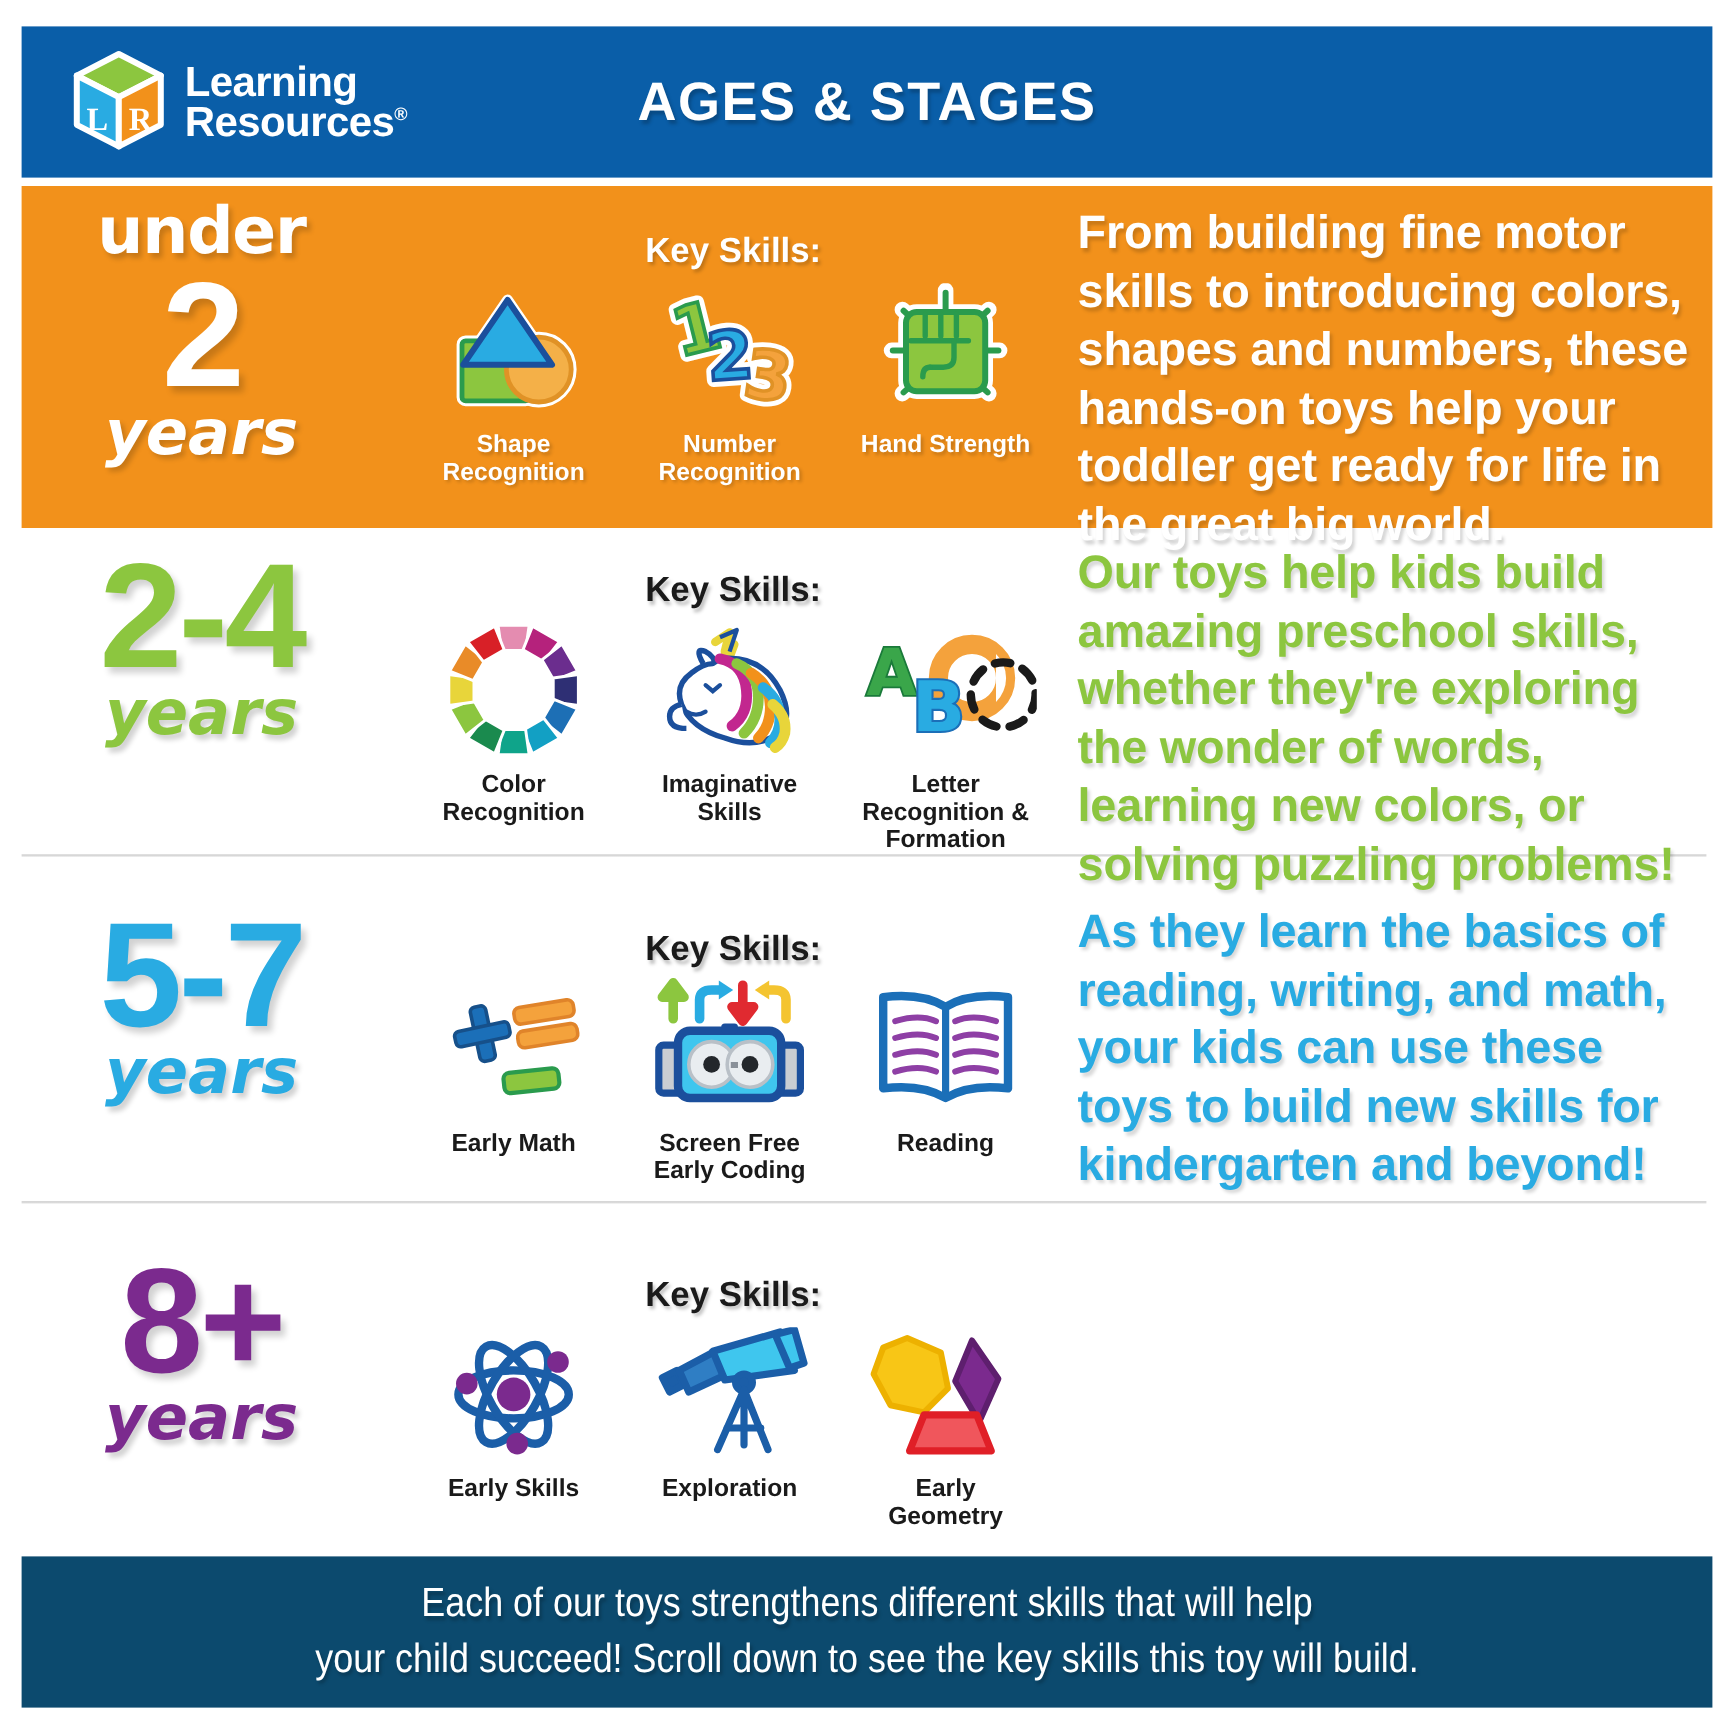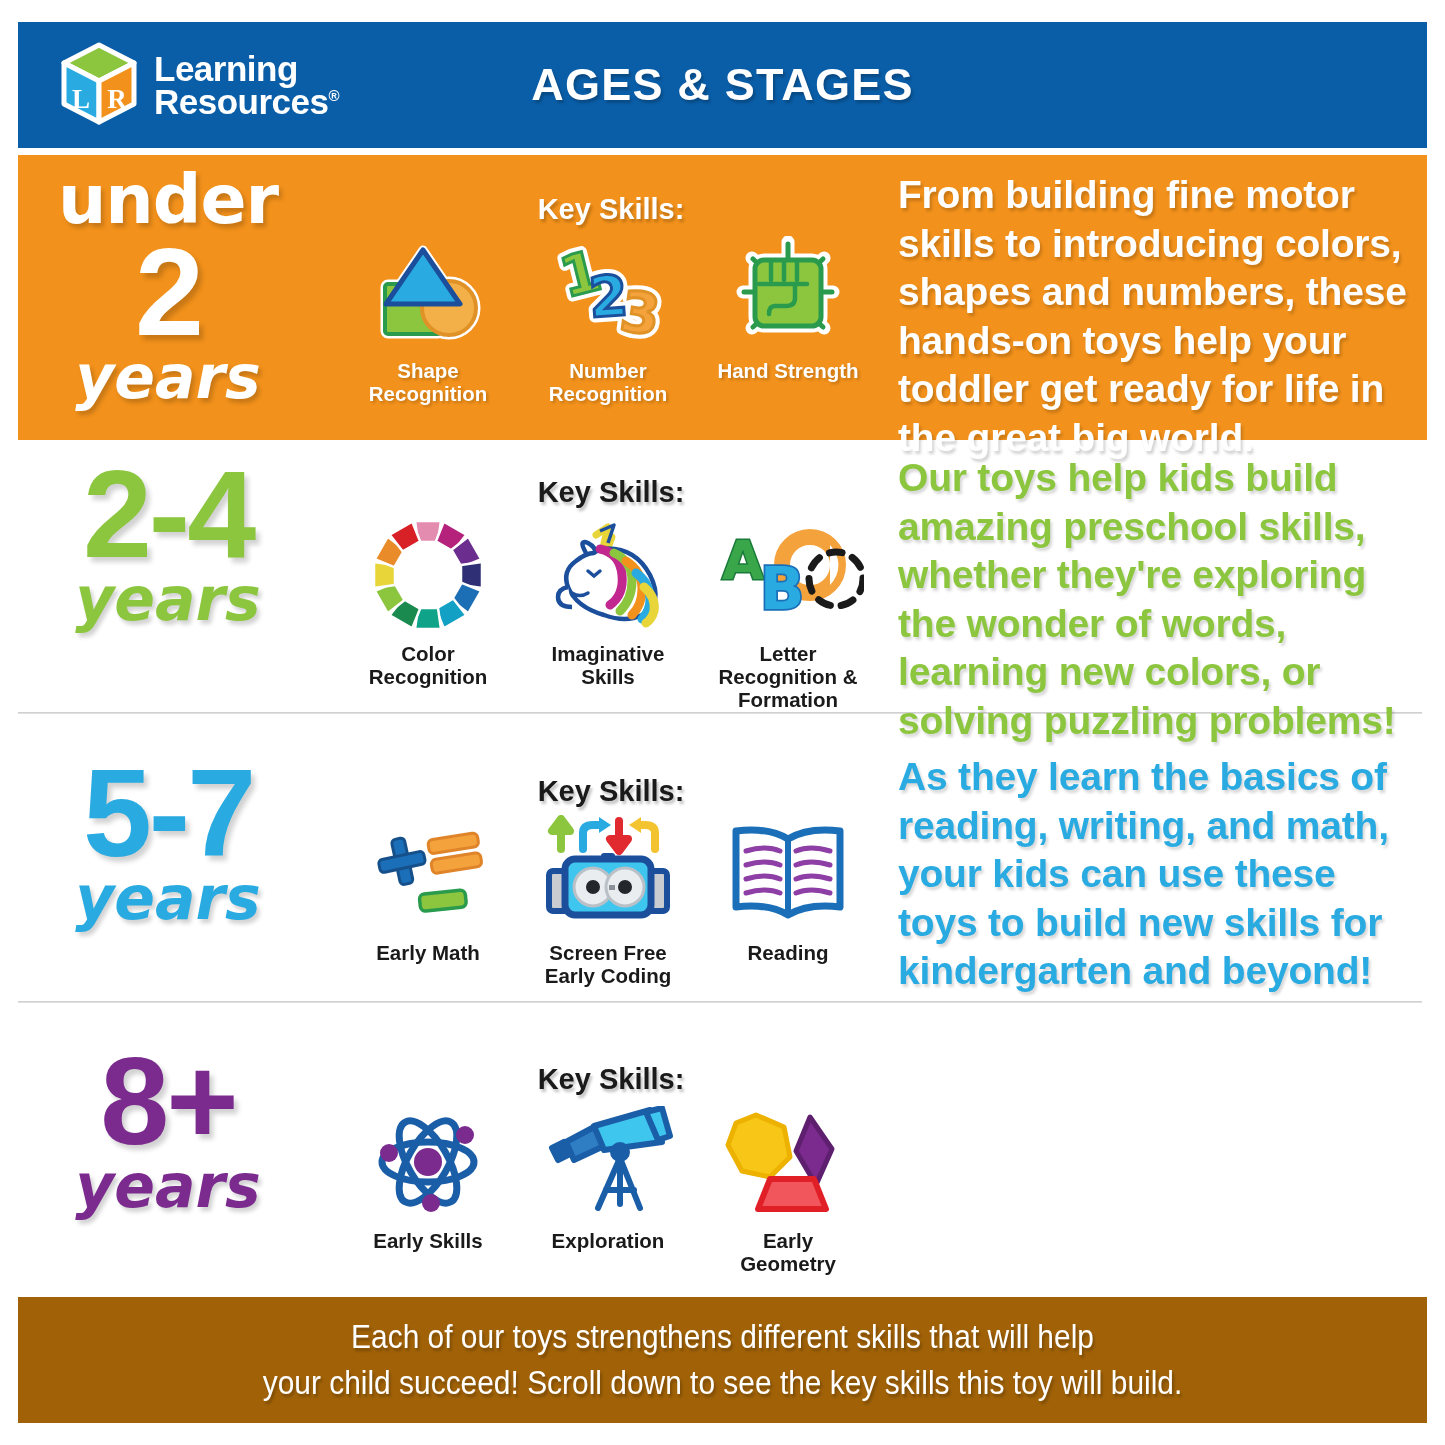--- a/index.html
+++ b/index.html
@@ -54,33 +54,33 @@
   .divider.d2 { top: 1001px; }
 
   
   .age-col {
     width: 300px; flex: 0 0 300px;
     display: flex; flex-direction: column;
     align-items: center; justify-content: center;
     padding-top: 14px;
   }
   .age-small {
-    font-size: 68px; font-weight: 700; line-height: 0.9;
+    font-size: 54px; font-weight: 700; line-height: 0.9;
     font-family: "DejaVu Sans", sans-serif;
     letter-spacing: -1px;
     text-shadow: 3px 4px 4px rgba(0,0,0,0.18);
   }
   .age-big {
     font-size: 124px; font-weight: 700; line-height: 1.0;
     font-family: "Liberation Sans", sans-serif;
     letter-spacing: -3px;
     text-shadow: 4px 5px 5px rgba(0,0,0,0.18);
   }
   .age-years {
-    font-size: 60px; font-weight: 700; line-height: 0.9;
+    font-size: 52px; font-weight: 700; line-height: 0.9;
     font-family: "DejaVu Sans", sans-serif;
     font-style: italic;
     letter-spacing: 0px; margin-top: -4px;
     text-shadow: 3px 4px 4px rgba(0,0,0,0.18);
   }
   .orange .age-small, .orange .age-big, .orange .age-years { color: #ffffff; }
   .c-green  { color: #8cc63f; }
   .c-blue   { color: #29abe2; }
   .c-purple { color: #7b2a8e; }
 
@@ -121,21 +121,21 @@
     letter-spacing: -0.2px;
   }
   .orange .desc { color: #ffffff; text-shadow: 2px 3px 3px rgba(0,0,0,0.18); }
   .desc.green  { color: #8cc63f; text-shadow: 2px 3px 3px rgba(0,0,0,0.16); }
   .desc.blue   { color: #29abe2; text-shadow: 2px 3px 3px rgba(0,0,0,0.16); }
   .desc.purple { color: #7b2a8e; text-shadow: 2px 3px 3px rgba(0,0,0,0.16); }
 
   
   .footer {
     position: absolute; left: 18px; top: 1297px; width: 1409px; height: 126px;
-    background: #a16207;
+    background: #0c4a6e;
     display: flex; align-items: center; justify-content: center;
   }
   .footer-text {
     color: #fff; text-align: center;
     font-size: 34px; font-weight: 400; line-height: 1.34;
     font-family: "Liberation Sans Narrow","Liberation Sans", sans-serif;
     transform: scaleX(0.88); transform-origin: center;
     text-shadow: 2px 3px 3px rgba(0,0,0,0.25);
   }
 </style>

